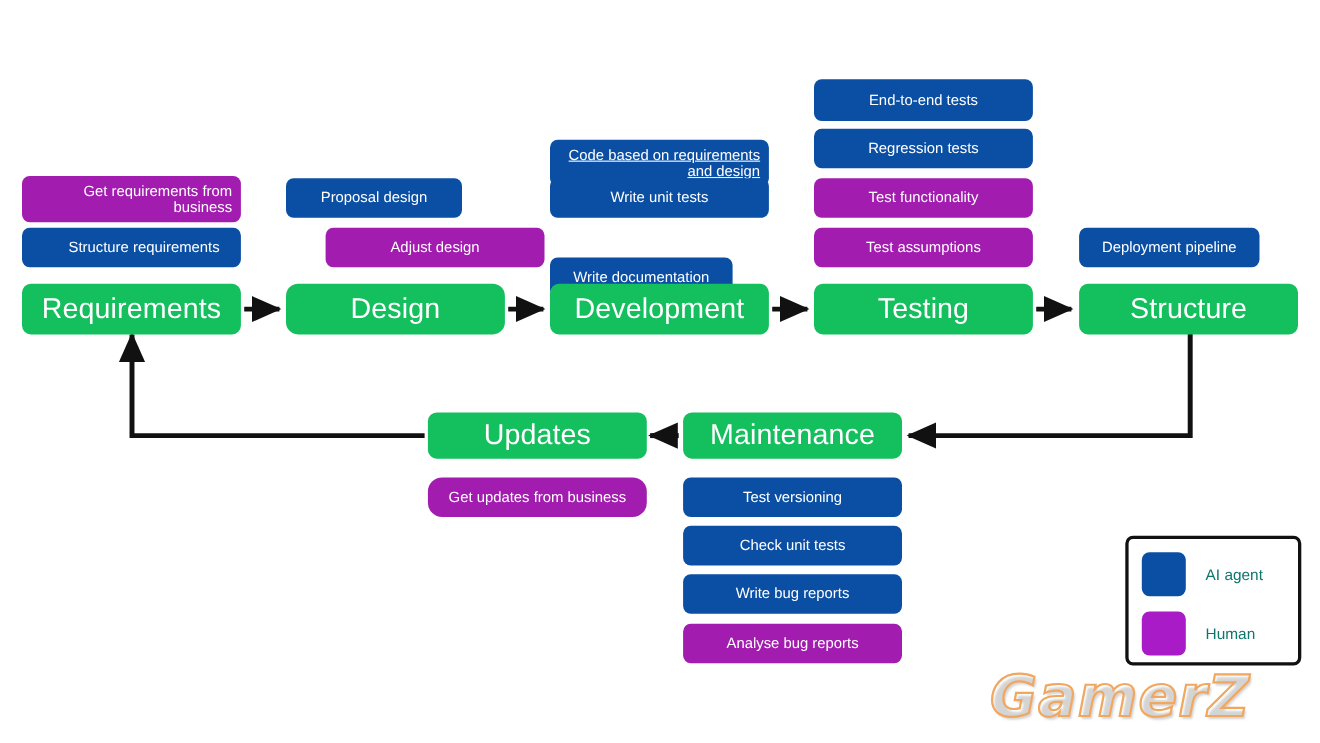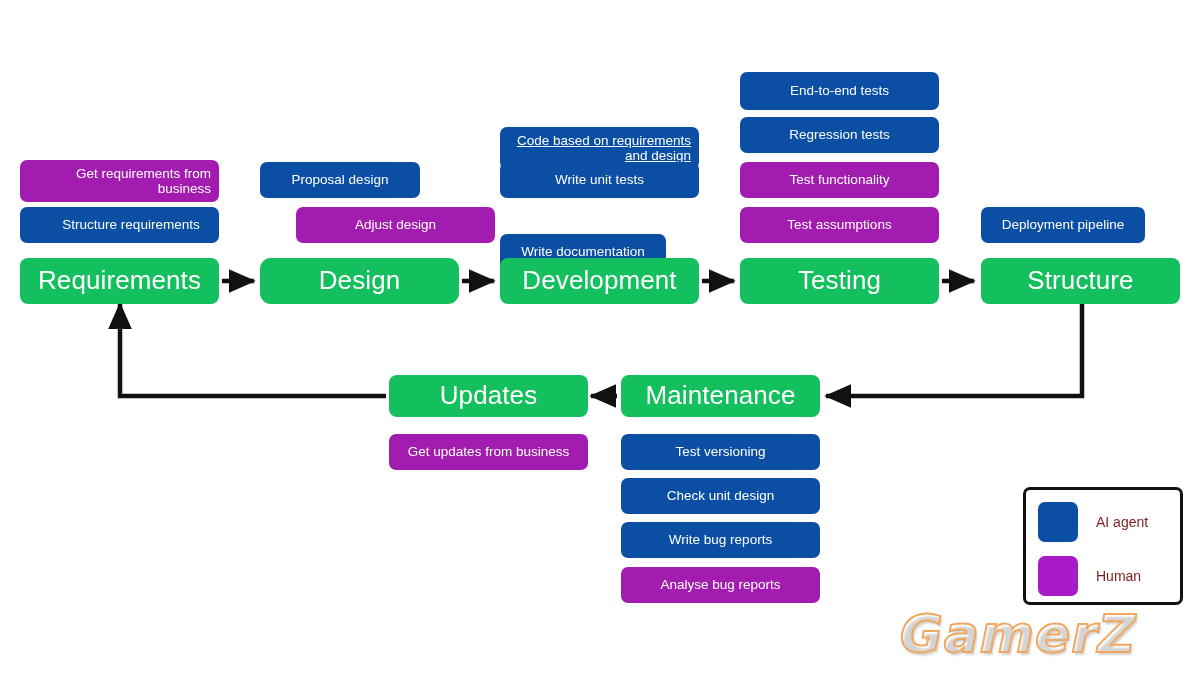--- a/index.html
+++ b/index.html
@@ -79,21 +79,21 @@
   #legend-row-1 { top: 66px; }
   .legend-swatch {
     width: 40px;
     height: 40px;
     border-radius: 7px;
     flex: 0 0 auto;
   }
   .legend-label {
     margin-left: 18px;
     font-size: 14px;
-    color: #7f1d1d;
+    color: #0f766e;
   }
 
   
   #watermark {
     position: absolute;
     left: 900px;
     top: 603px;
     width: 290px;
     height: 62px;
     font-family: "DejaVu Sans", sans-serif;
@@ -151,25 +151,25 @@
   <div class="box task blue" style="left:740px; top:72px;  width:199px; height:38px;">End-to-end tests</div>
   <div class="box task blue" style="left:740px; top:117px; width:199px; height:36px;">Regression tests</div>
   <div class="box task purple" style="left:740px; top:162px; width:199px; height:36px;">Test functionality</div>
   <div class="box task purple" style="left:740px; top:207px; width:199px; height:36px;">Test assumptions</div>
   <div class="box stage green" style="left:740px; top:258px; width:199px; height:46px;">Testing</div>
 
   <div class="box task blue" style="left:981px; top:207px; width:164px; height:36px;">Deployment pipeline</div>
   <div class="box stage green" style="left:981px; top:258px; width:199px; height:46px;">Structure</div>
 
   <div class="box stage green" style="left:389px; top:375px; width:199px; height:42px;">Updates</div>
-  <div class="box task purple" style="left:389px; top:434px; width:199px; height:36px;">Get updates from business</div>
+  <div class="box task purple" style="left:389px; top:434px; width:199px; height:36px;border-radius:13px;">Get updates from business</div>
 
   <div class="box stage green" style="left:621px; top:375px; width:199px; height:42px;">Maintenance</div>
   <div class="box task blue" style="left:621px; top:434px; width:199px; height:36px;">Test versioning</div>
-  <div class="box task blue" style="left:621px; top:478px; width:199px; height:36px;">Check unit design</div>
+  <div class="box task blue" style="left:621px; top:478px; width:199px; height:36px;">Check unit tests</div>
   <div class="box task blue" style="left:621px; top:522px; width:199px; height:36px;">Write bug reports</div>
   <div class="box task purple" style="left:621px; top:567px; width:199px; height:36px;">Analyse bug reports</div>
 
   <div id="legend">
     <div class="legend-row" id="legend-row-0">
       <div class="legend-swatch" style="background:#0b4fa4;"></div>
       <div class="legend-label">AI agent</div>
     </div>
     <div class="legend-row" id="legend-row-1">
       <div class="legend-swatch" style="background:#a81bc6;"></div>

